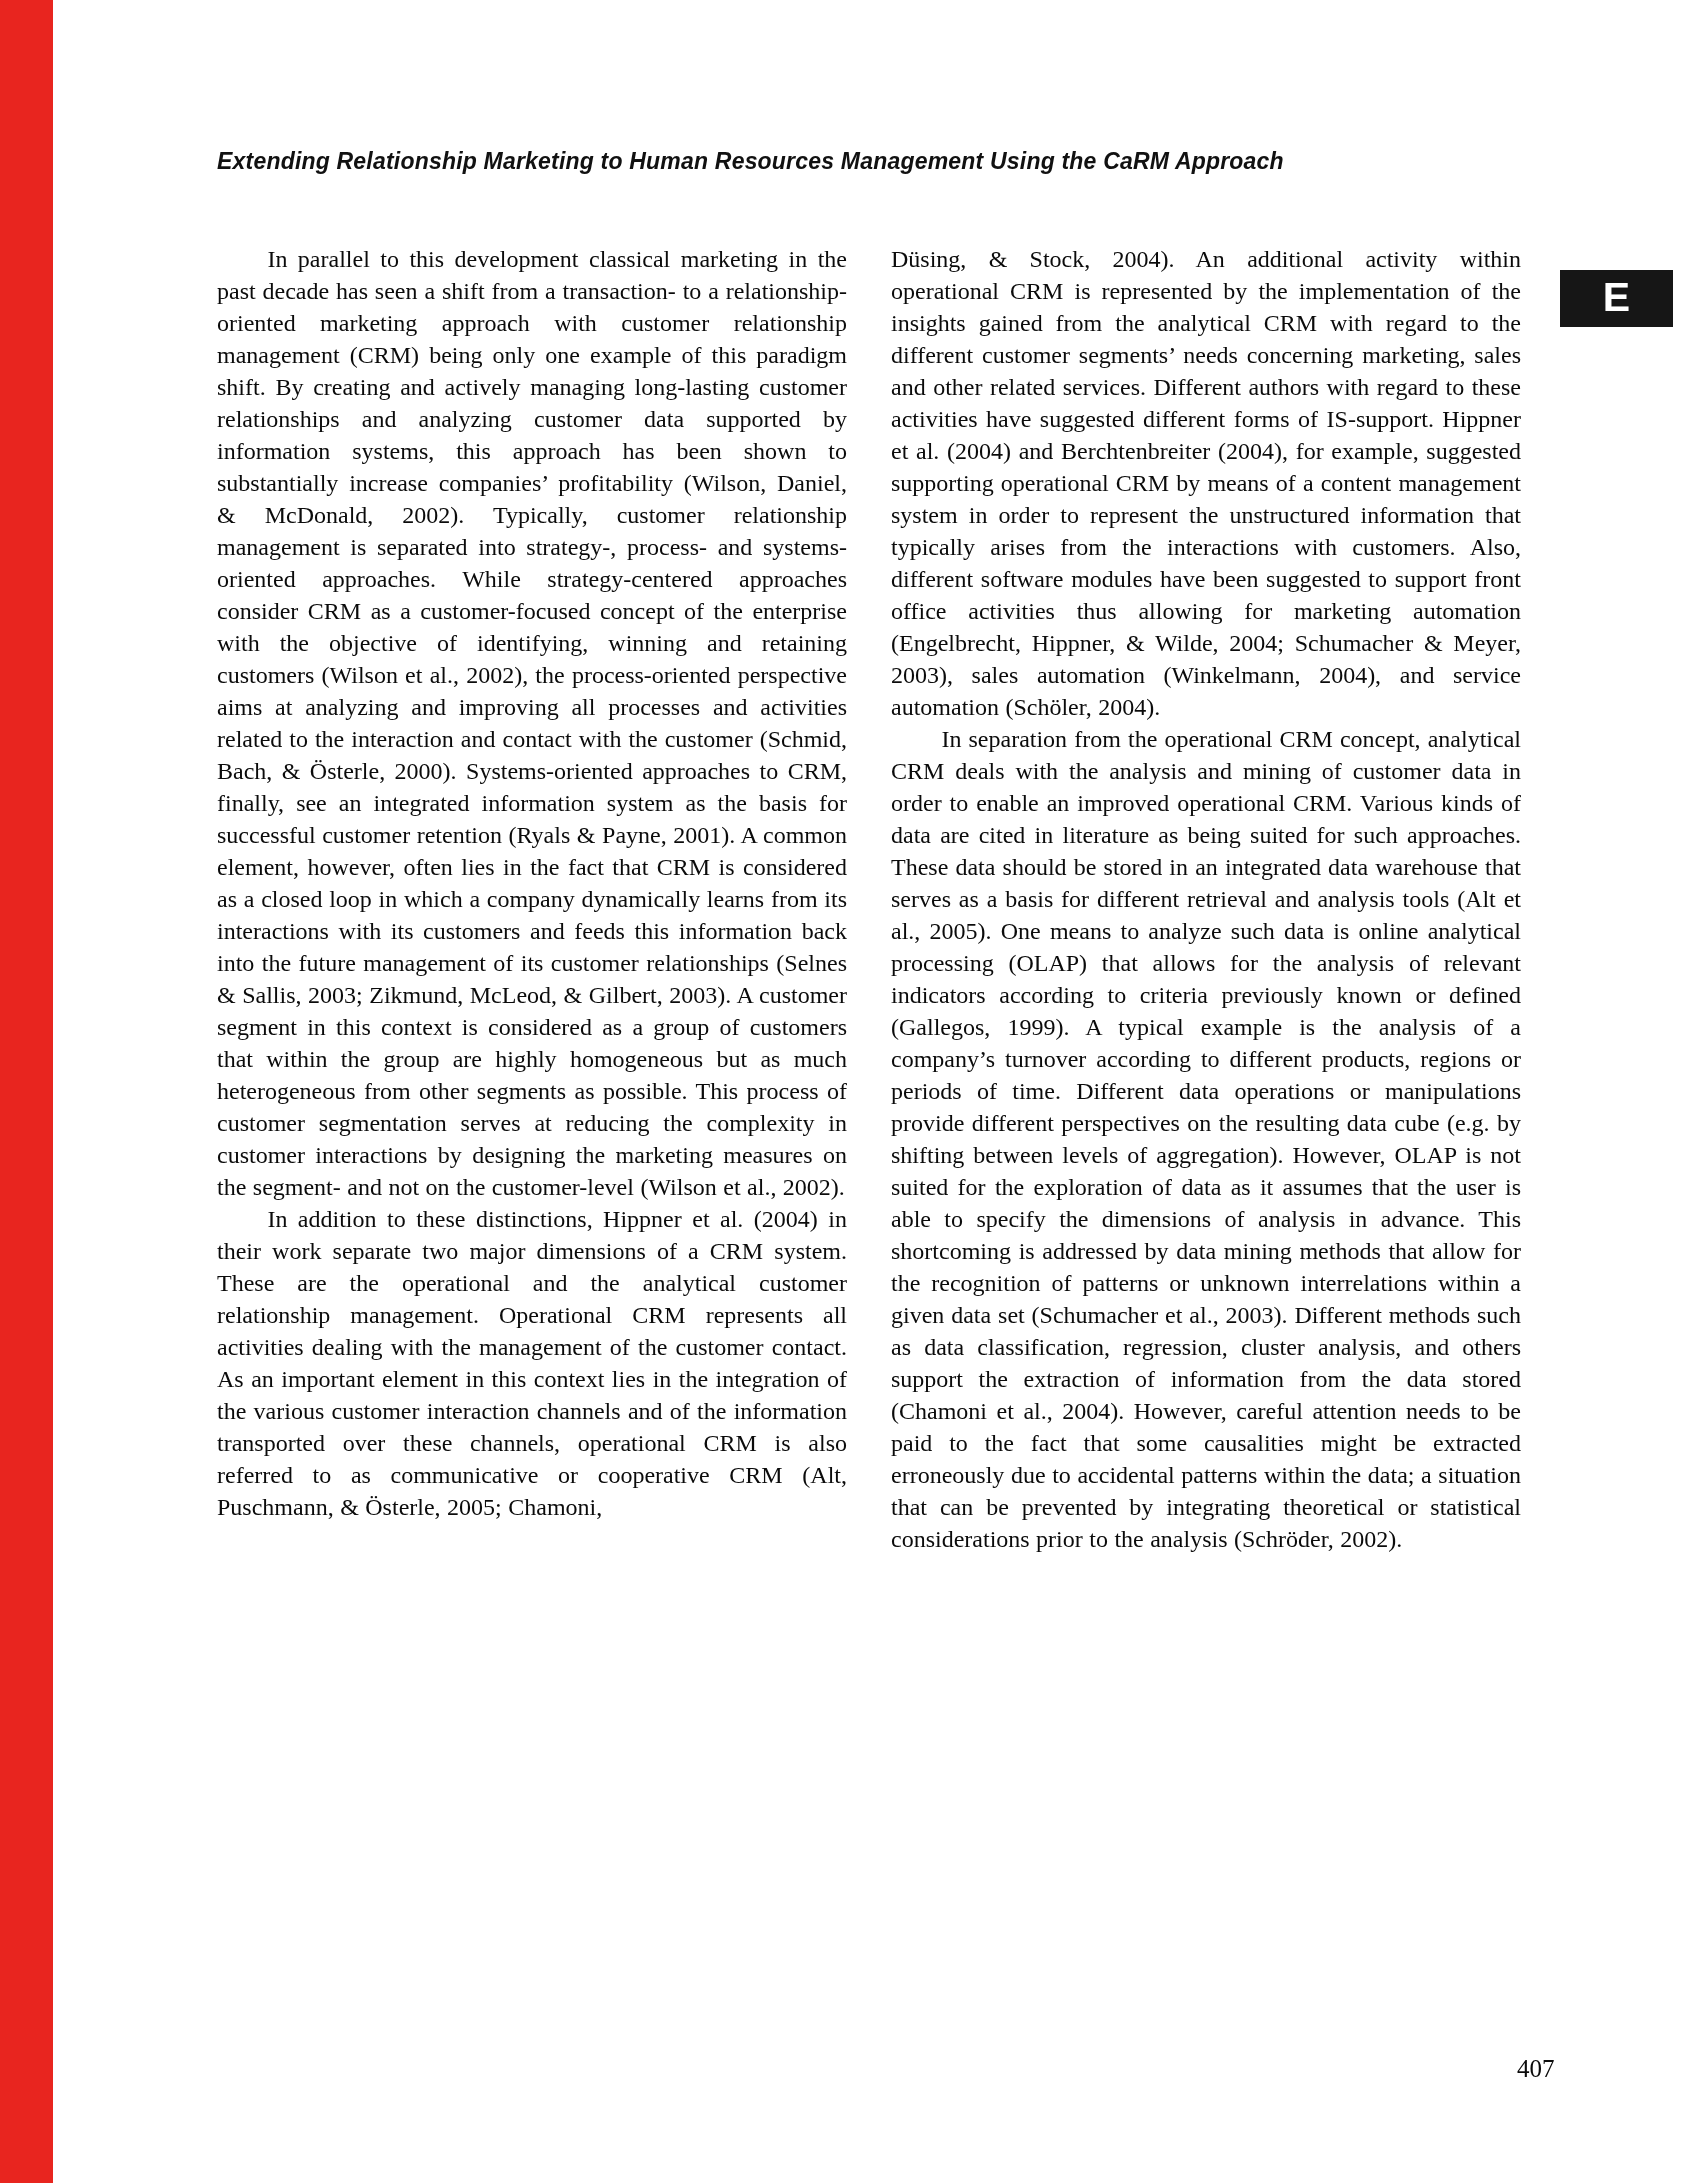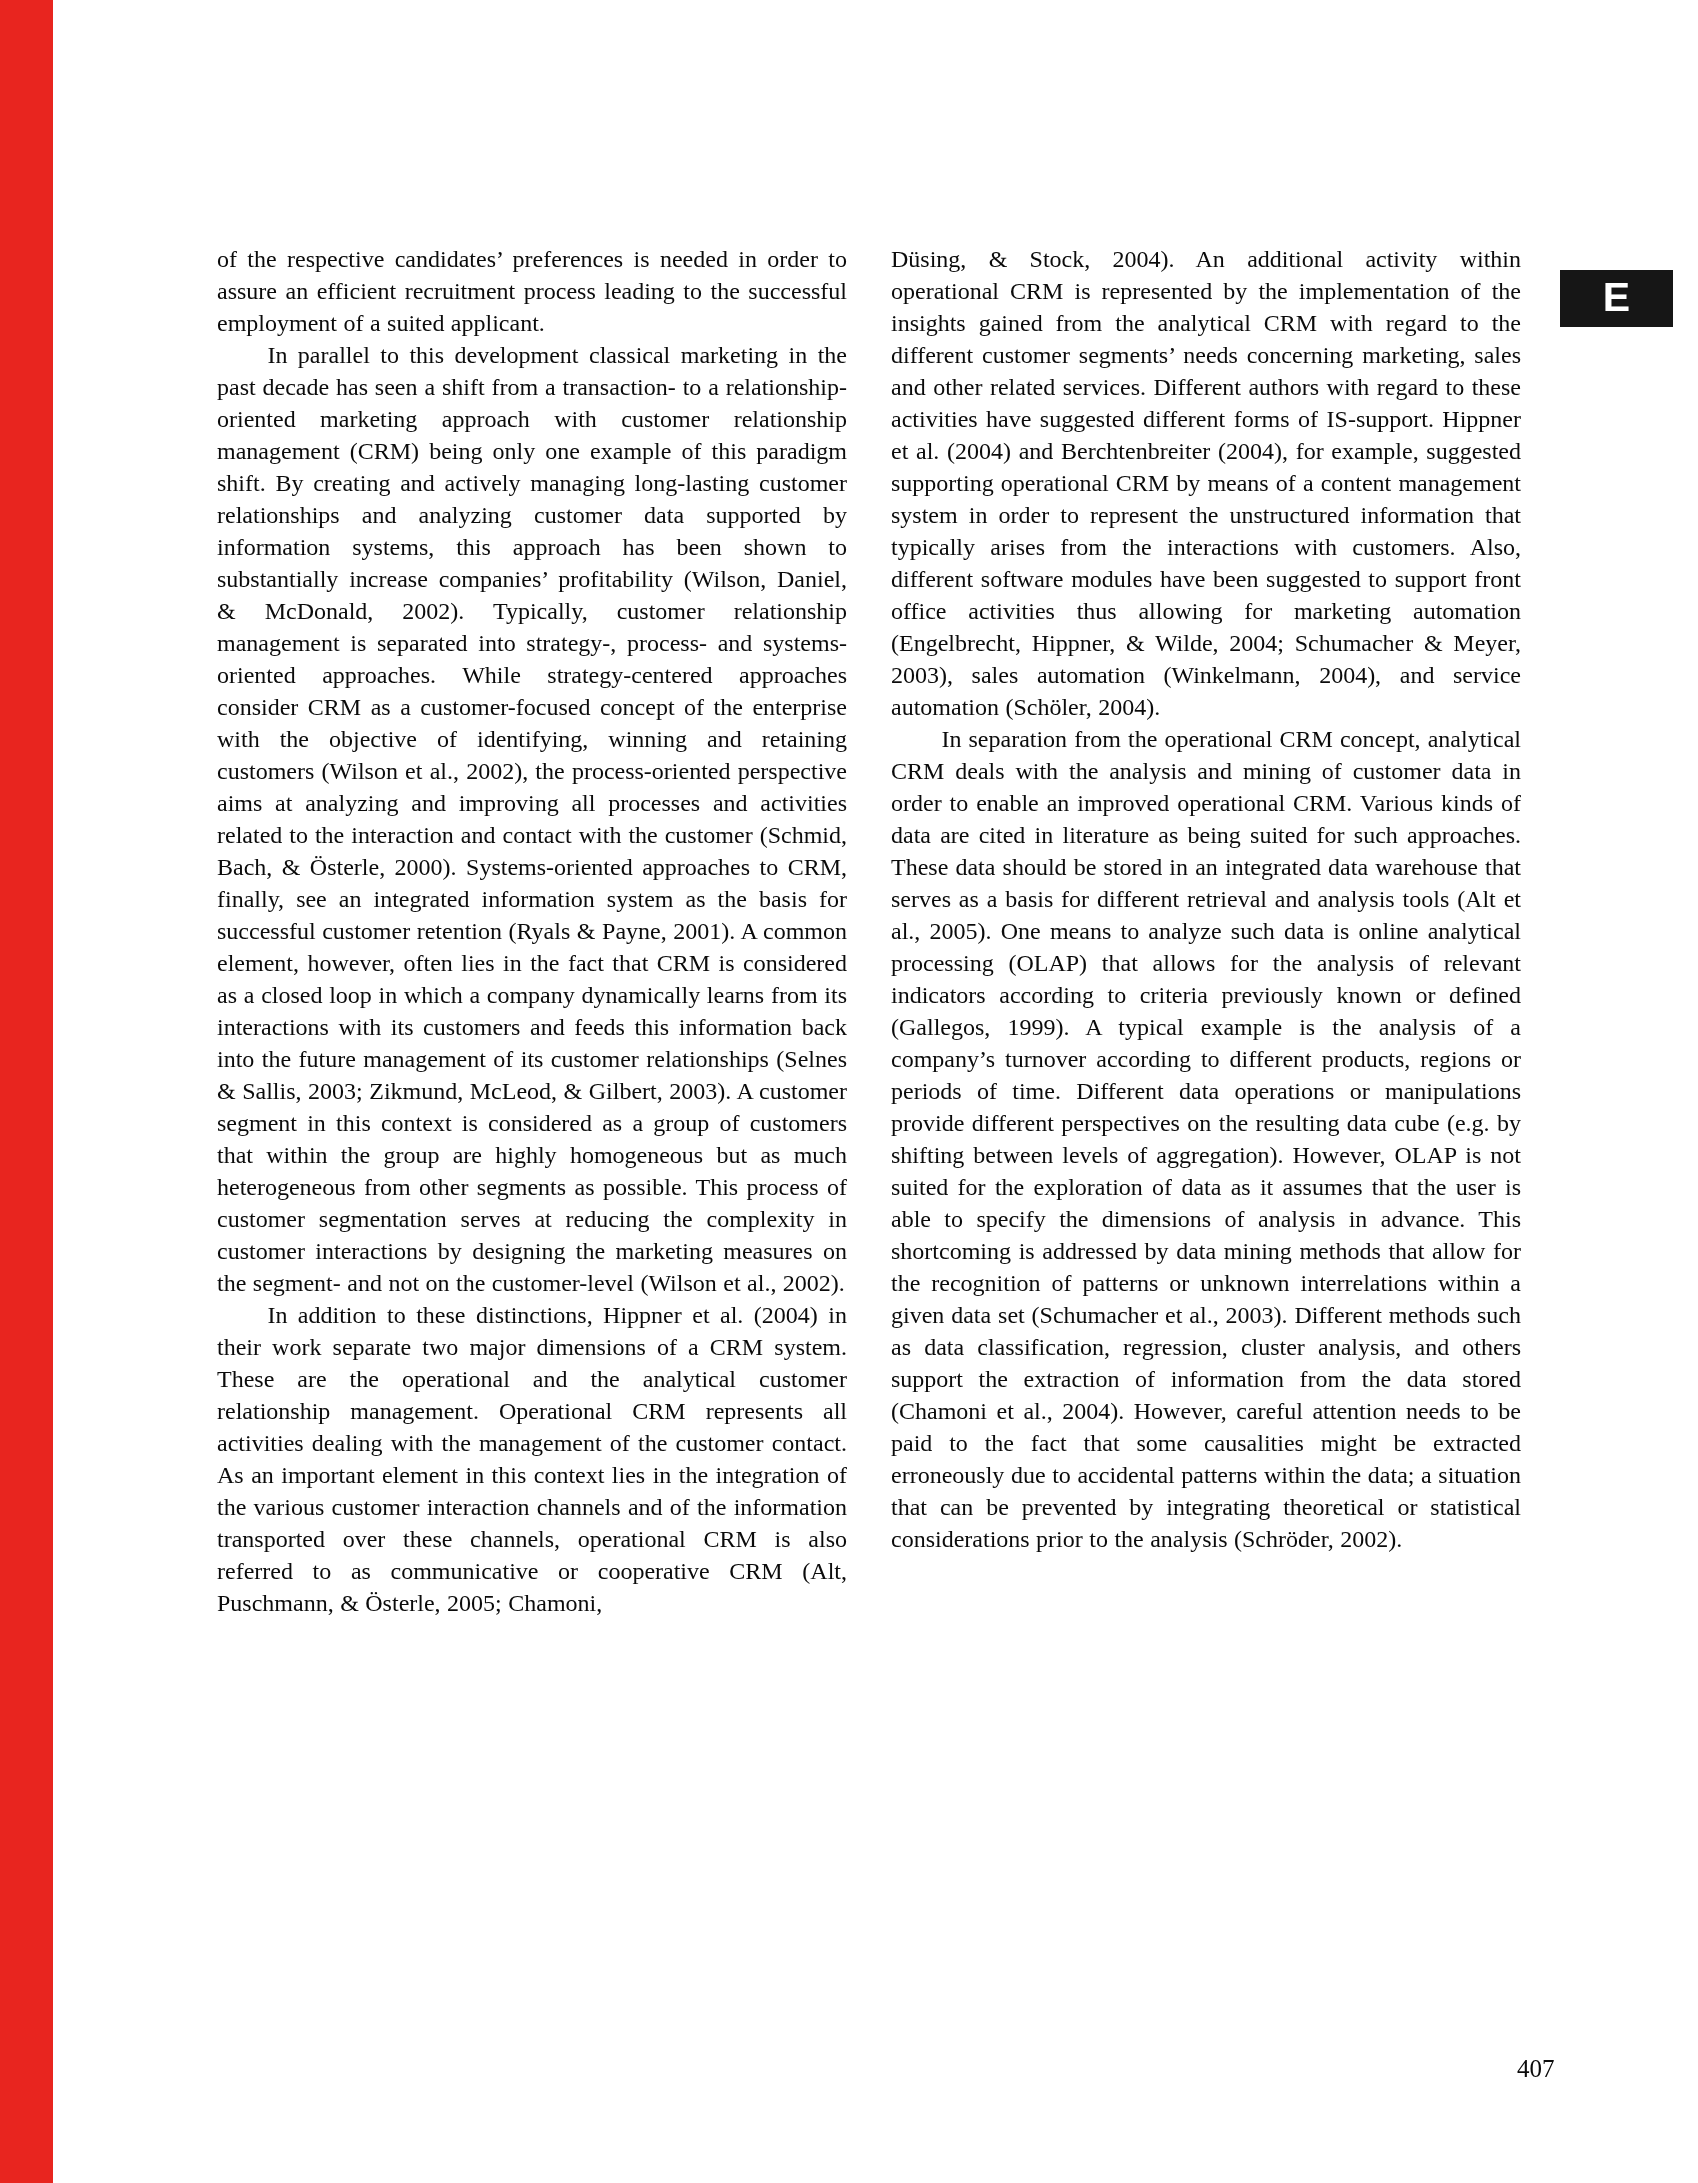--- a/index.html
+++ b/index.html
@@ -86,27 +86,27 @@
     color: #0b0b0b;
   }
 </style>
 </head>
 <body>
 
 <div class="page">
 
   <div class="spine-bar"></div>
 
+  <div class="running-header">Extending Relationship Marketing to Human Resources Management Using the CaRM Approach</div>
 
   <div class="side-tab">
     <span class="tab-letter">E</span>
   </div>
 
   <div class="col col-left">
-    <p>of the respective candidates’ preferences is needed in order to assure an efficient recruitment process leading to the successful employment of a suited applicant.</p>
     <p class="indent">In parallel to this development classical marketing in the past decade has seen a shift from a transaction- to a relationship-oriented marketing approach with customer relationship management (CRM) being only one example of this paradigm shift. By creating and actively managing long-lasting customer relationships and analyzing customer data supported by information systems, this approach has been shown to substantially increase companies’ profitability (Wilson, Daniel, &amp; McDonald, 2002). Typically, customer relationship management is separated into strategy-, process- and systems-oriented approaches. While strategy-centered approaches consider CRM as a customer-focused concept of the enterprise with the objective of identifying, winning and retaining customers (Wilson et al., 2002), the process-oriented perspective aims at analyzing and improving all processes and activities related to the interaction and contact with the customer (Schmid, Bach, &amp; Österle, 2000). Systems-oriented approaches to CRM, finally, see an integrated information system as the basis for successful customer retention (Ryals &amp; Payne, 2001). A common element, however, often lies in the fact that CRM is considered as a closed loop in which a company dynamically learns from its interactions with its customers and feeds this information back into the future management of its customer relationships (Selnes &amp; Sallis, 2003; Zikmund, McLeod, &amp; Gilbert, 2003). A customer segment in this context is considered as a group of customers that within the group are highly homogeneous but as much heterogeneous from other segments as possible. This process of customer segmentation serves at reducing the complexity in customer interactions by designing the marketing measures on the segment- and not on the customer-level (Wilson et al., 2002).</p>
     <p class="indent">In addition to these distinctions, Hippner et al. (2004) in their work separate two major dimensions of a CRM system. These are the operational and the analytical customer relationship management. Operational CRM represents all activities dealing with the management of the customer contact. As an important element in this context lies in the integration of the various customer interaction channels and of the information transported over these channels, operational CRM is also referred to as communicative or cooperative CRM (Alt, Puschmann, &amp; Österle, 2005; Chamoni,</p>
   </div>
 
   <div class="col col-right">
     <p>Düsing, &amp; Stock, 2004). An additional activity within operational CRM is represented by the implementation of the insights gained from the analytical CRM with regard to the different customer segments’ needs concerning marketing, sales and other related services. Different authors with regard to these activities have suggested different forms of IS-support. Hippner et al. (2004) and Berchtenbreiter (2004), for example, suggested supporting operational CRM by means of a content management system in order to represent the unstructured information that typically arises from the interactions with customers. Also, different software modules have been suggested to support front office activities thus allowing for marketing automation (Engelbrecht, Hippner, &amp; Wilde, 2004; Schumacher &amp; Meyer, 2003), sales automation (Winkelmann, 2004), and service automation (Schöler, 2004).</p>
     <p class="indent">In separation from the operational CRM concept, analytical CRM deals with the analysis and mining of customer data in order to enable an improved operational CRM. Various kinds of data are cited in literature as being suited for such approaches. These data should be stored in an integrated data warehouse that serves as a basis for different retrieval and analysis tools (Alt et al., 2005). One means to analyze such data is online analytical processing (OLAP) that allows for the analysis of relevant indicators according to criteria previously known or defined (Gallegos, 1999). A typical example is the analysis of a company’s turnover according to different products, regions or periods of time. Different data operations or manipulations provide different perspectives on the resulting data cube (e.g. by shifting between levels of aggregation). However, OLAP is not suited for the exploration of data as it assumes that the user is able to specify the dimensions of analysis in advance. This shortcoming is addressed by data mining methods that allow for the recognition of patterns or unknown interrelations within a given data set (Schumacher et al., 2003). Different methods such as data classification, regression, cluster analysis, and others support the extraction of information from the data stored (Chamoni et al., 2004). However, careful attention needs to be paid to the fact that some causalities might be extracted erroneously due to accidental patterns within the data; a situation that can be prevented by integrating theoretical or statistical considerations prior to the analysis (Schröder, 2002).</p>
   </div>
 
   <div class="page-number">407</div>

